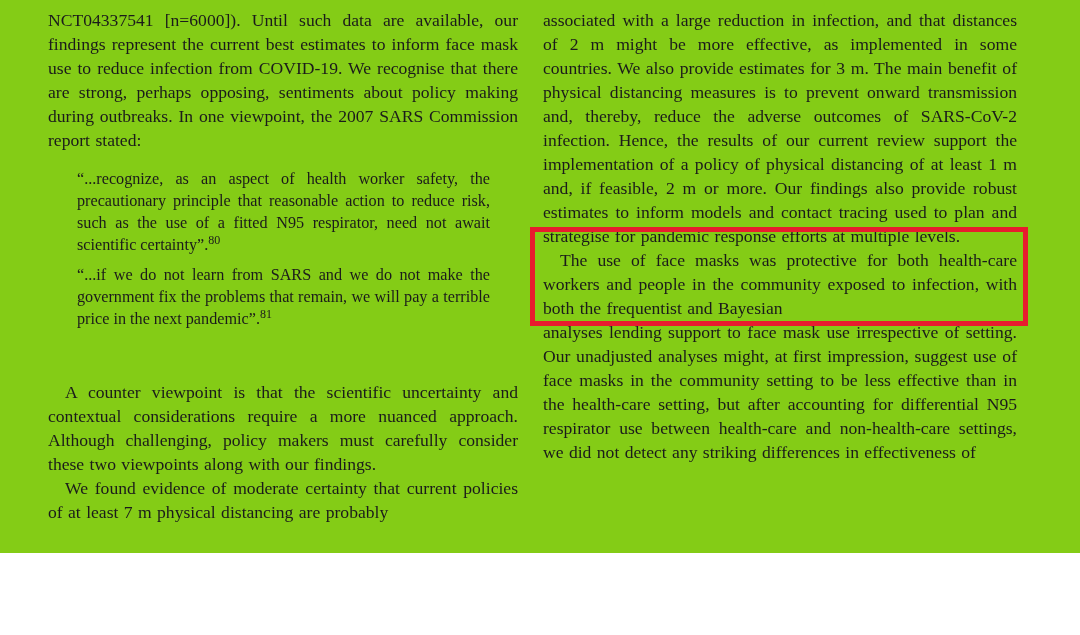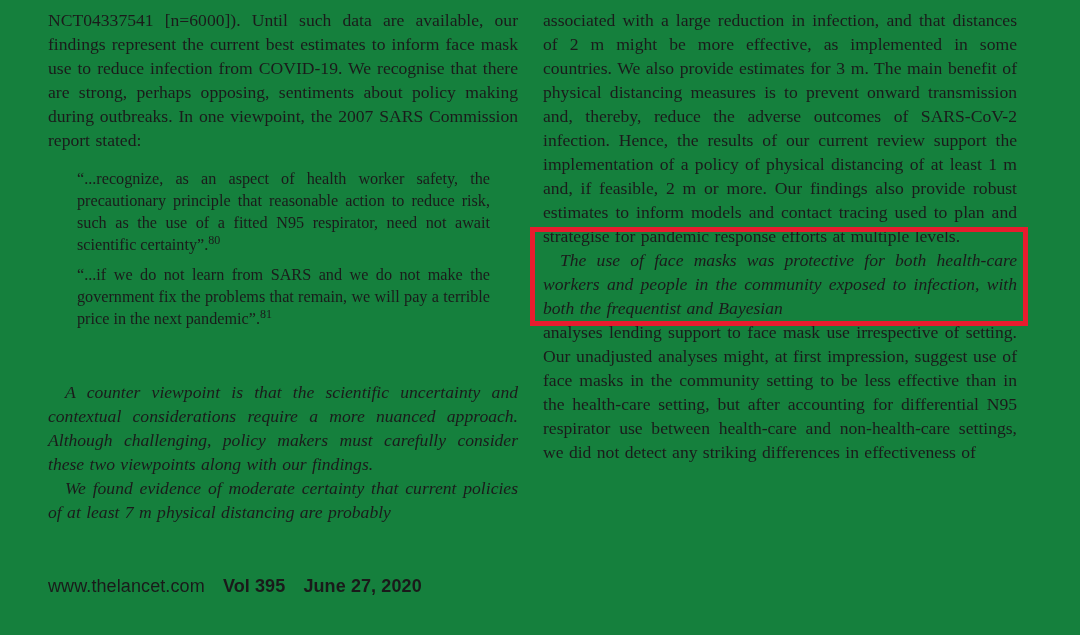--- a/index.html
+++ b/index.html
@@ -1,41 +1,41 @@
 <!DOCTYPE html>
 <html><head>
 <meta charset="utf-8">
 <style>
   html, body { margin: 0; padding: 0; background: #ffffff; }
   .page {
     position: relative;
     width: 1080px;
-    height: 635px;
-    background: #15803d;
+    height: 553px;
+    background: #84cc16;
     overflow: hidden;
     font-family: "Liberation Serif", serif;
     color: #1b1b1b;
   }
   .columns {
     position: absolute;
     top: 8px;
     left: 48px;
     display: flex;
     gap: 25px;
   }
   .col { width: 470px; }
   .col.right { width: 474px; }
   p { margin: 0; }
   .body {
     font-size: 17.6px;
     line-height: 24px;
     text-align: justify;
     word-spacing: 1px;
   }
-  .indent { text-indent: 17px; font-style: italic; }
+  .indent { text-indent: 17px; }
   .quote {
     margin: 16px 28px 0 29px;
     font-size: 16.2px;
     line-height: 22px;
     text-align: justify;
   }
   .quote2 { margin-top: 8px; }
   .para-gap { margin-top: 50px; }
   sup {
     font-size: 12px;

